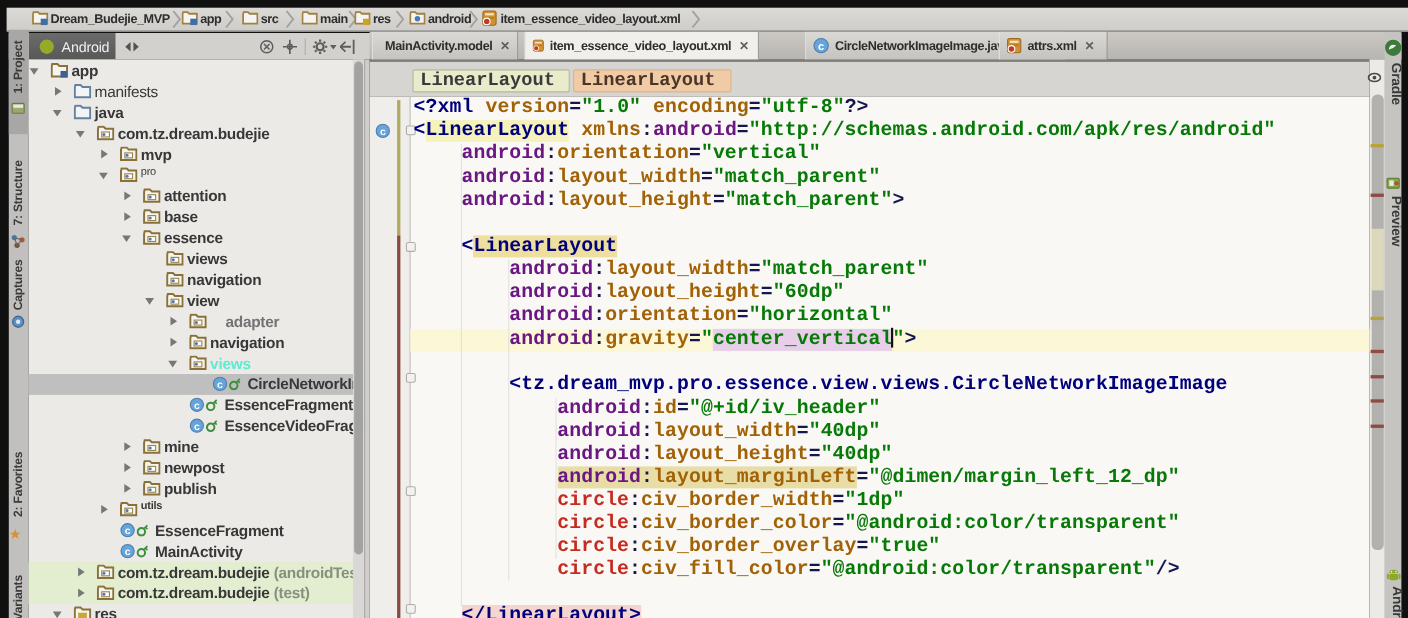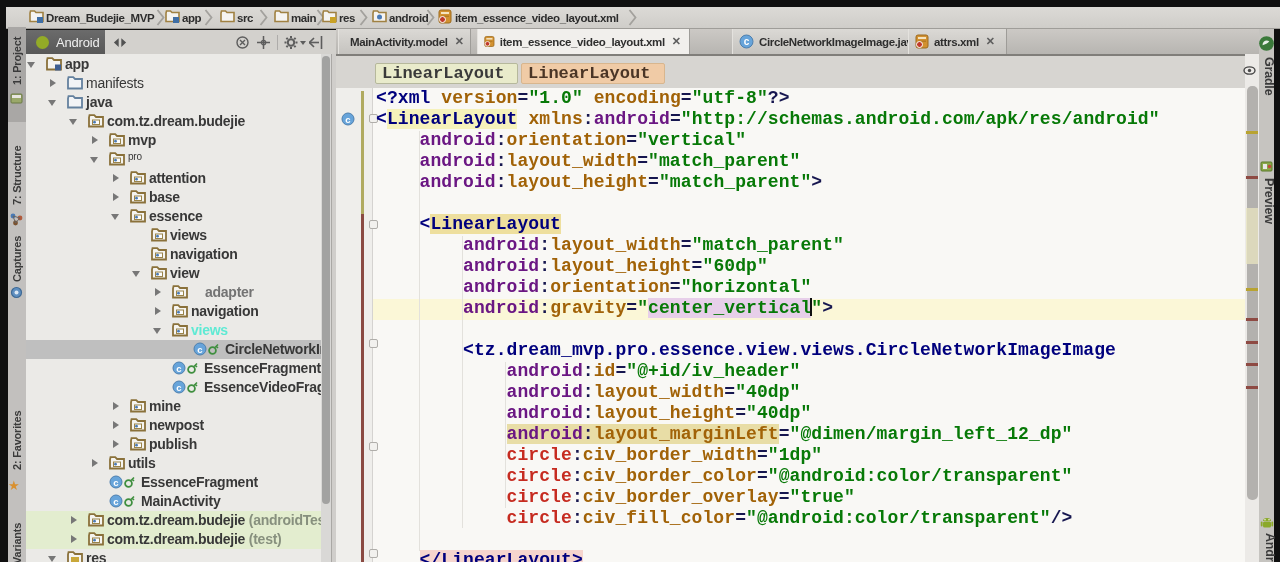--- a/index.html
+++ b/index.html
@@ -341,21 +341,21 @@
     <rect x="4.5" y="6" width="7" height="4.5" fill="#fdfdfc" stroke="#9a8449" stroke-width="1"></rect>
     <circle cx="6.5" cy="8.2" r="1.4" fill="#4a7ab5"></circle>
   </svg>
 <div class="abs lab" style="left:149px;top:436.3px;font-size:14px;font-weight:700;color:#383838;letter-spacing:-.25px;white-space:nowrap">publish</div>
 <div class="abs arr-r" style="left:92px;top:458.8px"></div>
 <svg class="abs" style="left:109px;top:456.3px" width="16" height="14" viewBox="0 0 16 14">
     <path d="M1 3.5 L1 12.5 L15 12.5 L15 3 L8 3 L6.2 1.2 L1.5 1.2 Z" fill="#f5f4f0" stroke="#8a713a" stroke-width="1.8"></path>
     <rect x="4.5" y="6" width="7" height="4.5" fill="#fdfdfc" stroke="#9a8449" stroke-width="1"></rect>
     <circle cx="6.5" cy="8.2" r="1.4" fill="#4a7ab5"></circle>
   </svg>
-<div class="abs lab" style="left:128px;top:455.3px;font-size:14px;font-weight:700;color:#383838;letter-spacing:-.25px;white-space:nowrap">utils</div>
+<div class="abs lab" style="left:128px;top:455.3px;font-size:10px;font-weight:700;color:#383838;letter-spacing:-.25px;white-space:nowrap">utils</div>
 <svg class="abs" style="left:109px;top:475.3px" width="14" height="14" viewBox="0 0 14 14">
     <circle cx="7" cy="7" r="6" fill="#67a4da" stroke="#4d7fae" stroke-width="1"></circle>
     <text x="7" y="10.5" font-size="9.5" font-weight="bold" fill="#fff" text-anchor="middle" font-family="Liberation Sans">c</text>
   </svg>
 <svg class="abs" style="left:124px;top:476.3px" width="11" height="12" viewBox="0 0 11 12">
     <circle cx="4.5" cy="7.5" r="3.4" fill="none" stroke="#3f8f3f" stroke-width="1.8"></circle>
     <path d="M7 4.5 L10 1.5 M8.2 3.3 L10 5" stroke="#3f8f3f" stroke-width="1.6" fill="none"></path>
   </svg>
 <div class="abs lab" style="left:141px;top:474.3px;font-size:14px;font-weight:700;color:#383838;letter-spacing:-.25px;white-space:nowrap">EssenceFragment</div>
 <svg class="abs" style="left:109px;top:494.3px" width="14" height="14" viewBox="0 0 14 14">

